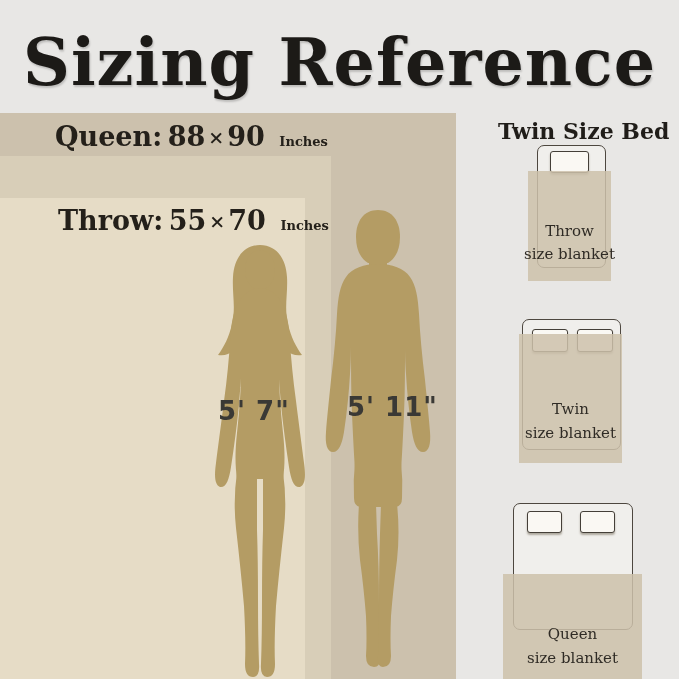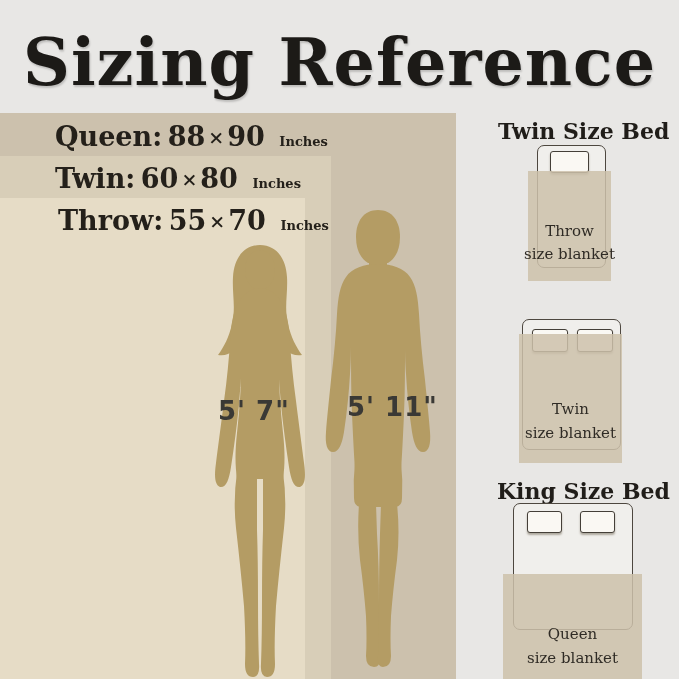--- a/index.html
+++ b/index.html
@@ -88,25 +88,20 @@
   <div class="rect twin"></div>
   <div class="rect throw"></div>
 
   <div class="title">Sizing Reference</div>
 
   <div class="size-row row-0">
     <span class="big">Queen:</span>
     <span class="big">88</span><span class="times">×</span><span class="big">90</span>
     <span class="unit">Inches</span>
   </div>
-  <div class="size-row row-1">
-    <span class="big">Twin:</span>
-    <span class="big">60</span><span class="times">×</span><span class="big">80</span>
-    <span class="unit">Inches</span>
-  </div>
   <div class="size-row row-2">
     <span class="big">Throw:</span>
     <span class="big">55</span><span class="times">×</span><span class="big">70</span>
     <span class="unit">Inches</span>
   </div>
 
   <div class="figure" style="left:200px;top:242px;width:120px;height:437px;">
     <svg width="120" height="437" viewBox="0 0 120 437" xmlns="http://www.w3.org/2000/svg">
       <g fill="#b49c64">
         <path d="M60 3 C44 3 34 16 33 35 C32 52 36 65 32 82 C29 95 24 105 18 113
@@ -167,21 +162,20 @@
     <div class="bed-frame" style="left:26px;top:24px;width:99px;height:131px;"></div>
     <div class="pillow" style="left:36px;top:34px;width:36px;height:23px;"></div>
     <div class="pillow" style="left:81px;top:34px;width:36px;height:23px;"></div>
     <div class="blanket" style="left:23px;top:39px;width:103px;height:129px;">
       <div class="bl-line">Twin</div>
       <div class="bl-line">size blanket</div>
     </div>
   </div>
 
   <div class="bed-group g-king">
-    <div class="bed-title">King Size Bed</div>
     <div class="bed-frame" style="left:16px;top:25px;width:120px;height:127px;"></div>
     <div class="pillow" style="left:30px;top:33px;width:35px;height:22px;"></div>
     <div class="pillow" style="left:83px;top:33px;width:35px;height:22px;"></div>
     <div class="blanket" style="left:6px;top:48px;width:139px;height:119px;">
       <div class="bl-line">Queen</div>
       <div class="bl-line">size blanket</div>
     </div>
   </div>
 
 </div>

